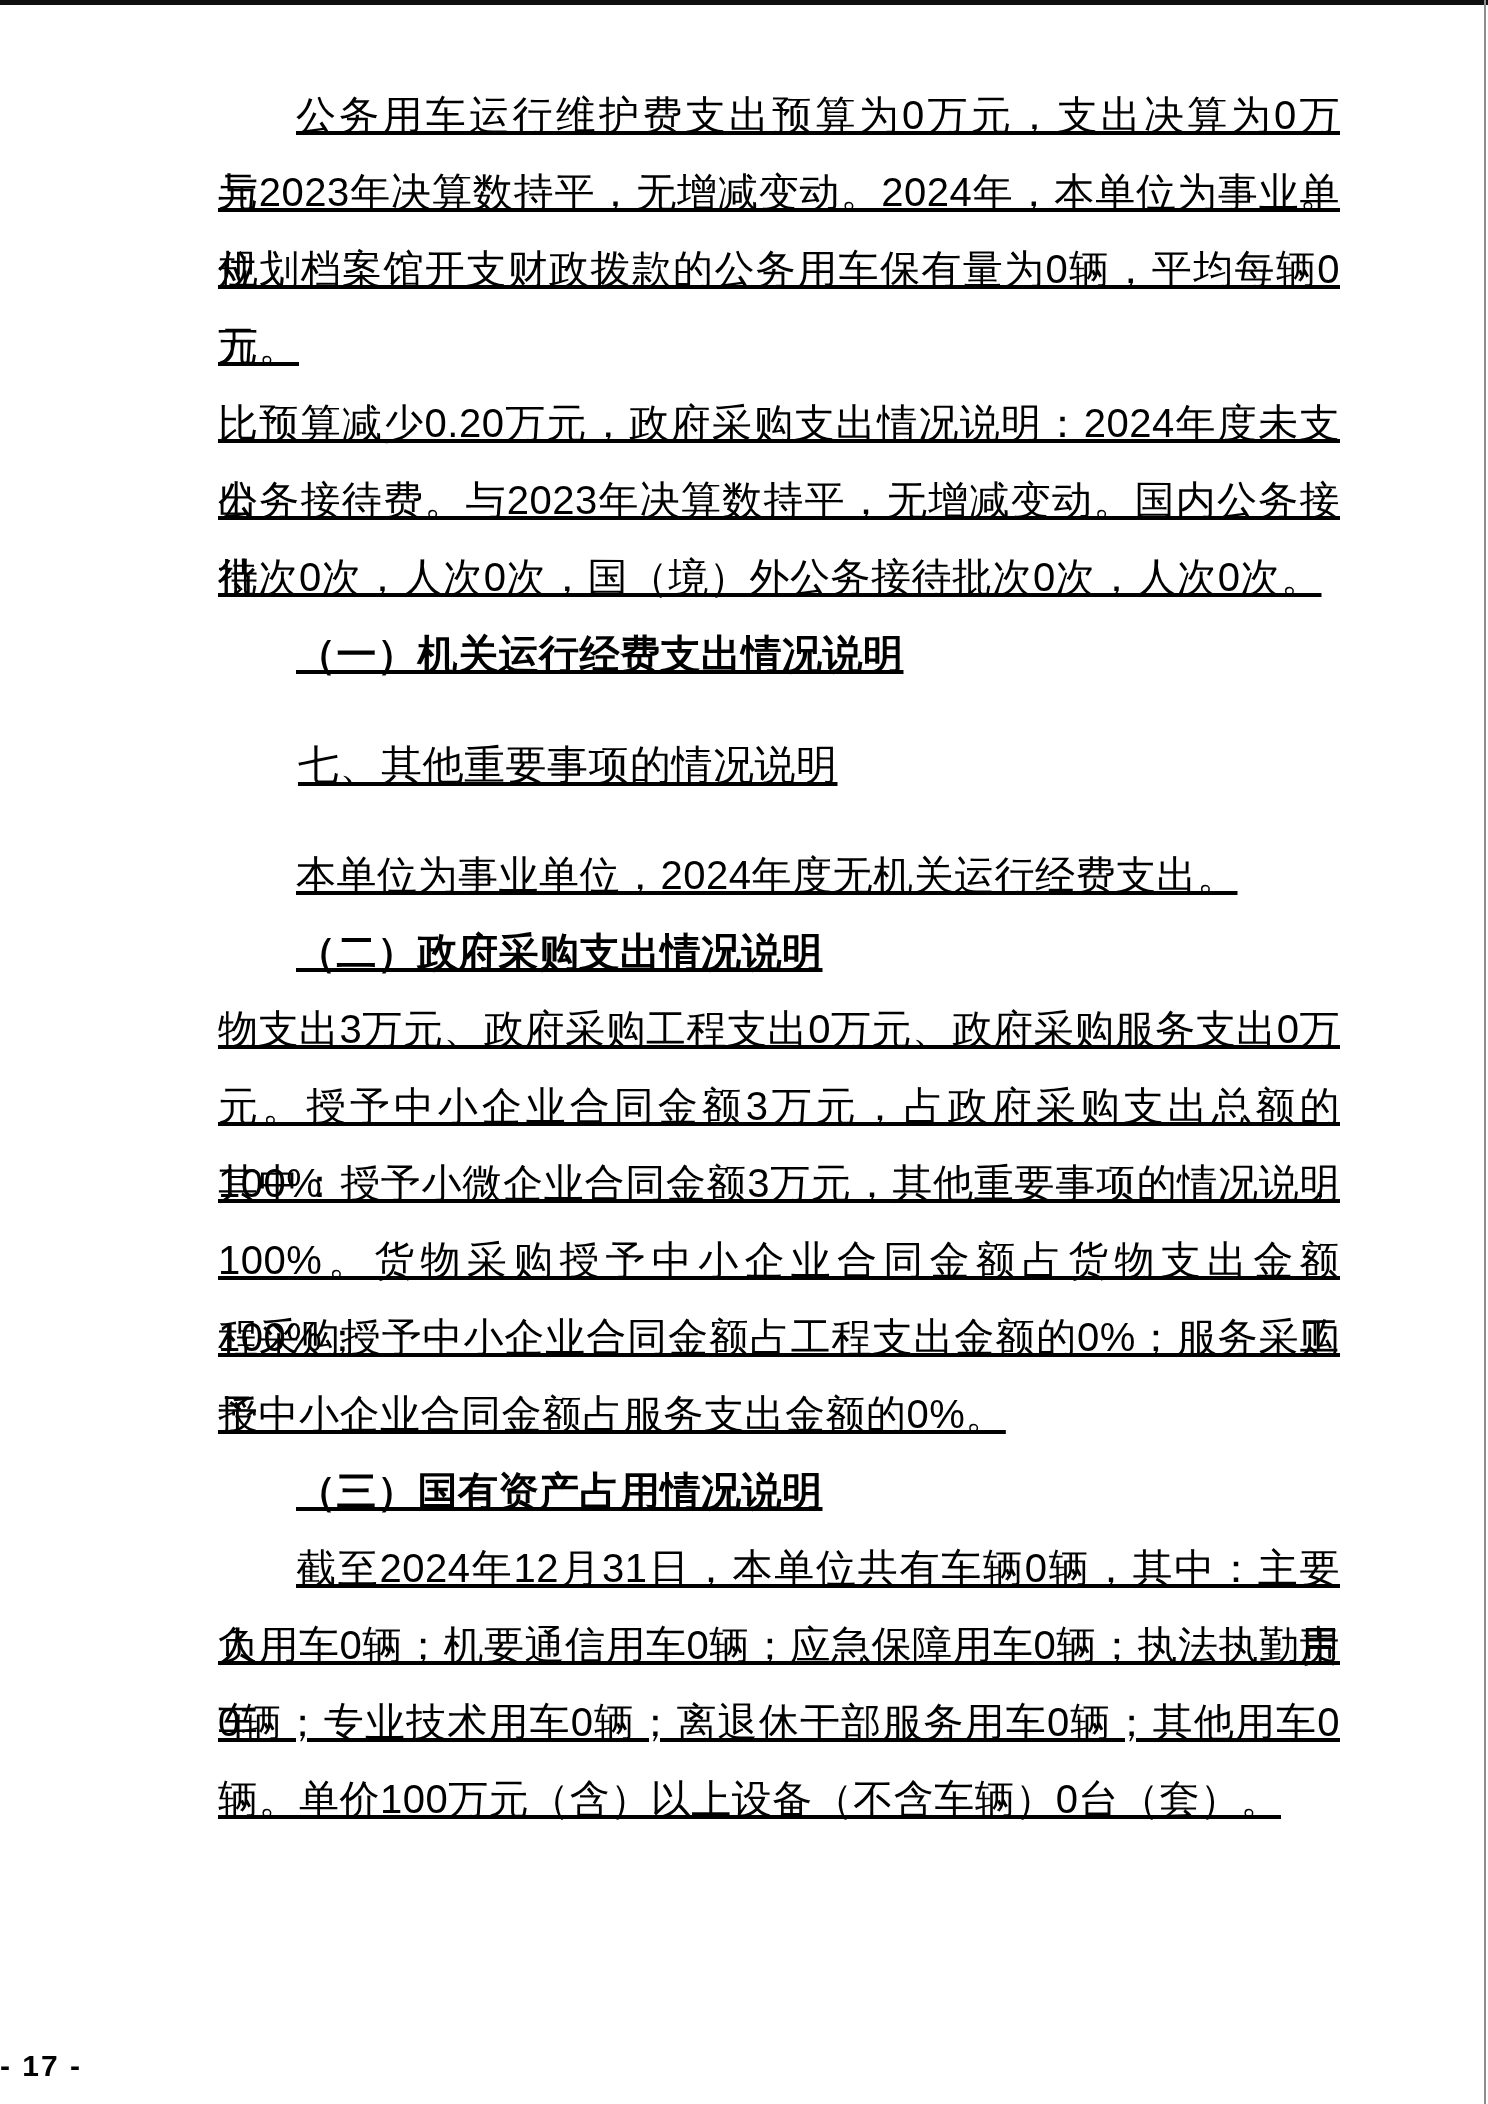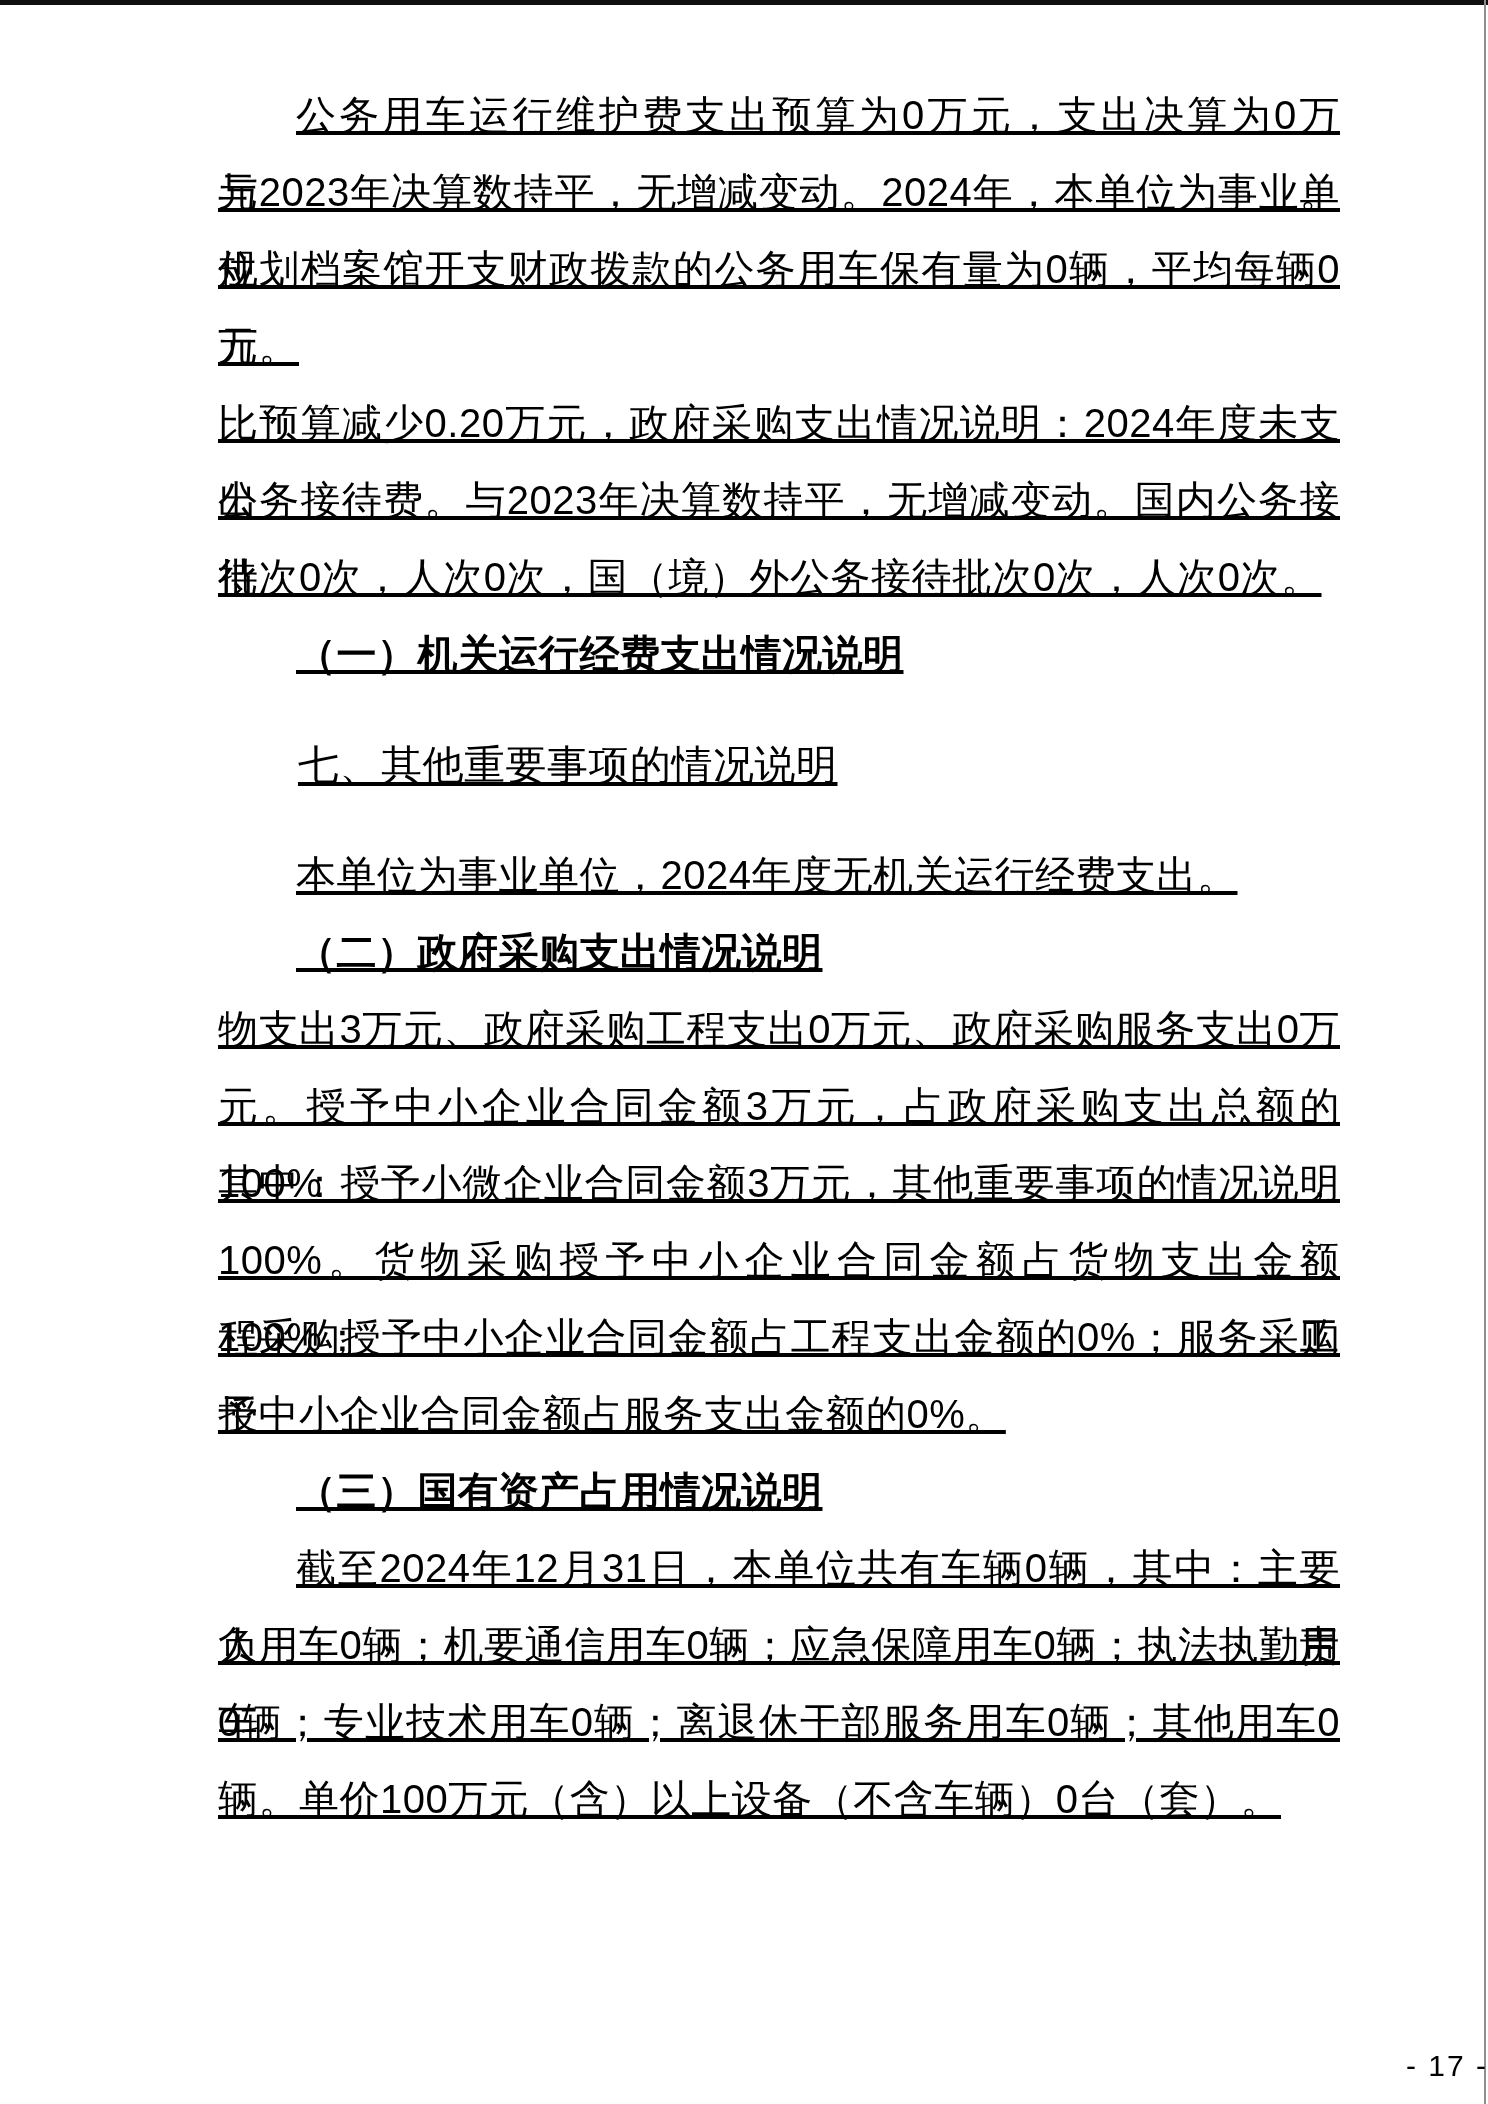--- a/index.html
+++ b/index.html
@@ -65,23 +65,24 @@
     font-weight: bold;
     text-indent: 78px;
   }
   .footer {
     position: absolute;
     left: 0;
     top: 2040px;
     width: 100%;
     height: 52px;
     line-height: 52px;
-    text-align: right;
+    text-align: left;
     font-size: 30px;
     letter-spacing: 2px;
+    font-weight: bold;
   }
 </style>
 </head>
 <body style="--page-background: #ffffff; --text: #000000; --top-edge-bar: #101010; --right-edge-line: #8d8d8d;">
 
 <div class="page">
   <div class="top-bar"></div>
   <div class="right-edge-line"></div>
   <div class="content">
       <div class="line body indent justify">公务用车运行维护费支出预算为0万元，支出决算为0万元。</div>

